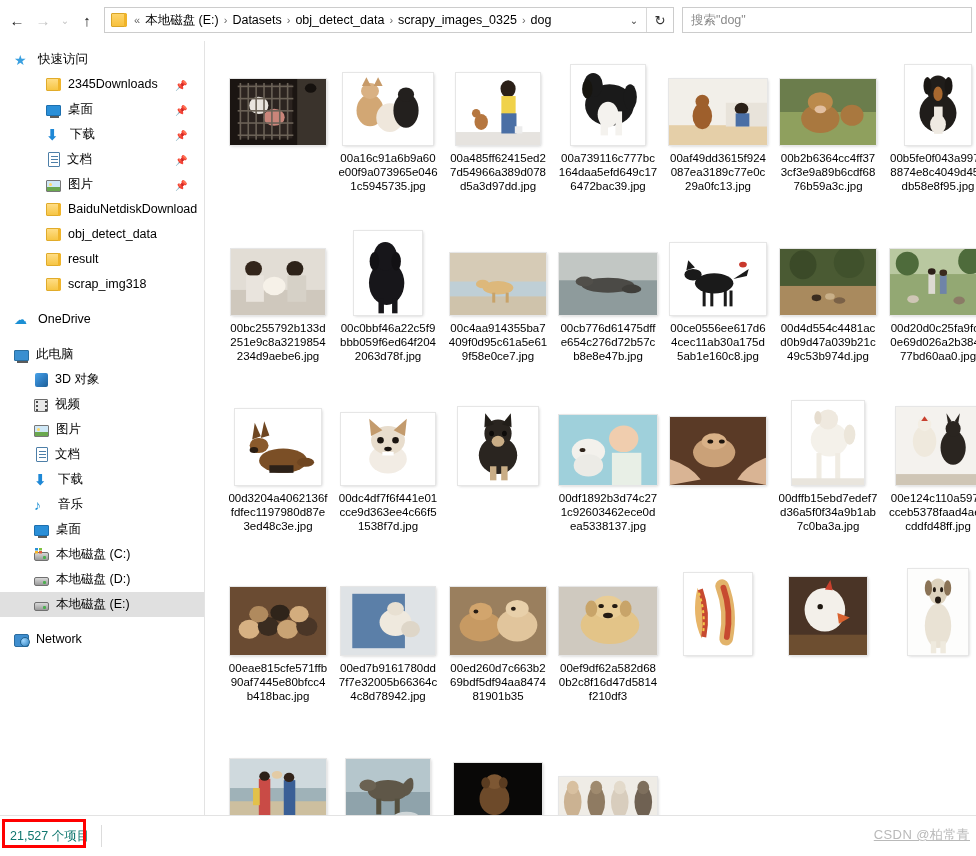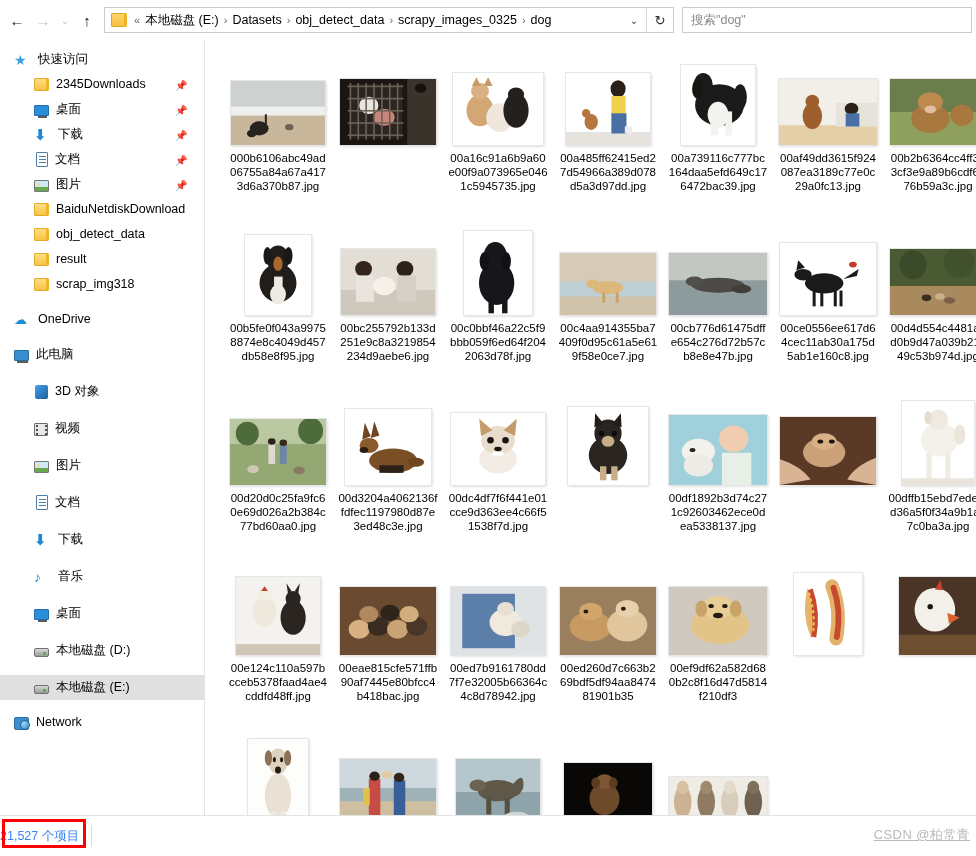--- a/index.html
+++ b/index.html
@@ -103,22 +103,22 @@
   }
   .nav-item {
     height: 25px;
     display: flex; align-items: center;
     padding-left: 14px;
     font-size: 12.5px;
     color: #000;
     white-space: nowrap;
     position: relative;
   }
-  .nav-item.indent1 { padding-left: 34px; }
-  .nav-item.indent2 { padding-left: 34px; margin-top: 12px; }
+  .nav-item.indent1 { padding-left: 34px; margin-left: 12px; }
+  .nav-item.indent2 { padding-left: 34px; }
   .nav-item.selected { background: #e0e0e0; }
   .nav-label { margin-left: 7px; line-height: 25px; }
   .pin {
     position: absolute; right: 16px; top: 50%; transform: translateY(-50%);
     color: #7a7a7a; font-size: 10px;
   }
   .gap { height: 10px; }
 
   
   .ico { width: 17px; height: 16px; flex: 0 0 auto; position: relative; display:inline-block; }
@@ -258,22 +258,23 @@
     position: relative;
   }
   .status-hl {
     position: absolute;
     left: 2px; top: 3px;
     width: 84px; height: 29px;
     border: 3px solid #ff0000;
     box-sizing: border-box;
   }
   .status-text {
+    margin-left: 10px;
     font-size: 12.5px;
-    color: #3b82f6;
+    color: #0f766e;
   }
   .status-div { width:1px; height: 22px; background:#dcdcdc; margin-left: 12px; }
 
   .watermark {
     position: absolute;
     right: 6px;
     bottom: 12px;
     font-size: 13px;
     color: #b9b9b9;
     letter-spacing: 0.4px;
@@ -422,20 +423,24 @@
       <div class="nav-item indent2">
         <span class="ico ico-music">♪</span>
         <span class="nav-label">音乐</span>
       </div>
 
       <div class="nav-item indent2">
         <span class="ico ico-monitor"></span>
         <span class="nav-label">桌面</span>
       </div>
 
+      <div class="nav-item indent2">
+        <span class="ico ico-drive ico-drive-c"></span>
+        <span class="nav-label">本地磁盘 (C:)</span>
+      </div>
 
       <div class="nav-item indent2">
         <span class="ico ico-drive"></span>
         <span class="nav-label">本地磁盘 (D:)</span>
       </div>
 
       <div class="nav-item indent2 selected">
         <span class="ico ico-drive"></span>
         <span class="nav-label">本地磁盘 (E:)</span>
       </div>
@@ -443,37 +448,20 @@
       <div class="gap"></div>
 
       <div class="nav-item">
         <span class="ico ico-network"></span>
         <span class="nav-label">Network</span>
       </div>
     </div>
 
     <div class="content">
       <div class="grid" id="file-grid">
-          <div class="tile">
-            <div class="thumb-wrap">
-              <div class="thumb">
-                <svg width="94" height="64" viewBox="0 0 94 64">
-                  <rect width="94" height="64" fill="#cdd2d0"></rect>
-                  <rect x="0" y="0" width="94" height="26.88" fill="#cdd2d0"></rect>
-                  <rect x="0" y="25.6" width="94" height="10.24" fill="#eef0ef"></rect>
-                  <rect x="0" y="34.56" width="94" height="29.44" fill="#c9b79c"></rect>
-                  <ellipse cx="28.2" cy="47.36" rx="9.4" ry="7.04" fill="#25221f"></ellipse>
-                  <ellipse cx="20.68" cy="52.48" rx="4.7" ry="3.84" fill="#25221f"></ellipse>
-                  <rect x="33.839999999999996" y="33.28" width="2" height="14.08" fill="#25221f"></rect>
-                  <ellipse cx="58.28" cy="46.08" rx="4.2299999999999995" ry="3.2" fill="#6e6257"></ellipse>
-                </svg>
-              </div>
-            </div>
-            <div class="fname">000b6106abc49ad06755a84a67a4173d6a370b87.jpg</div>
-          </div>
           <div class="tile">
             <div class="thumb-wrap">
               <div class="thumb">
                 <svg width="96" height="66" viewBox="0 0 96 66">
                   <rect width="96" height="66" fill="#1b1512"></rect>
                   <rect x="0" y="0" width="96" height="66" fill="#1b1512"></rect>
                   <rect x="9.600000000000001" y="5.28" width="52.800000000000004" height="54.12" fill="#2c2420"></rect>
                   <ellipse cx="28.799999999999997" cy="26.400000000000002" rx="9.600000000000001" ry="8.58" fill="#e9e4de"></ellipse>
                   <ellipse cx="44.160000000000004" cy="38.279999999999994" rx="10.56" ry="8.58" fill="#c9857a"></ellipse>
                   <rect x="9.600000000000001" y="3.96" width="1.6" height="56.76" fill="#6b6257"></rect>

